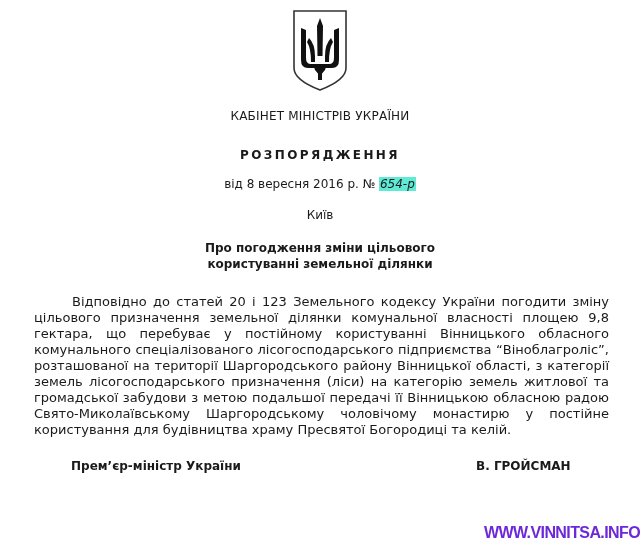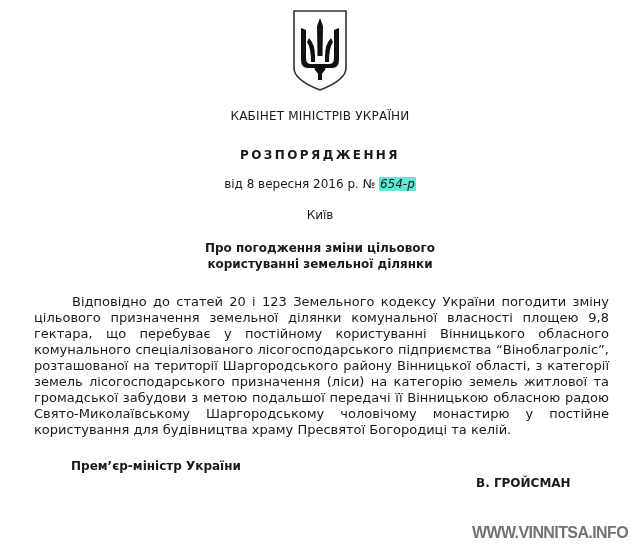--- a/index.html
+++ b/index.html
@@ -11,23 +11,23 @@
   .org { top: 109px; font-size: 12px; font-weight: normal; letter-spacing: 0.2px; }
   .doctype { top: 148px; font-size: 12px; font-weight: bold; letter-spacing: 2.4px; }
   .date { top: 177px; font-size: 12px; }
   .date .num { background: #5eead4; padding: 0 1px; font-style: italic; }
   .city { top: 208px; font-size: 12px; }
   .title { top: 240px; font-size: 12px; font-weight: bold; line-height: 16px; }
   .body-text { position: absolute; left: 34px; top: 294px; width: 575px;
                font-size: 13px; line-height: 16px; text-align: justify;
                text-indent: 38px; }
   .sign-role { position: absolute; left: 71px; top: 459px; font-size: 12px; font-weight: bold; }
-  .sign-name { position: absolute; left: 476px; top: 459px; font-size: 12px; font-weight: bold; margin-top: 17px; }
-  .watermark { position: absolute; left: 472px; top: 524px; font-family: "Liberation Sans", sans-serif;
-               font-size: 16px; font-weight: bold; color: #737373; letter-spacing: -0.6px; }
+  .sign-name { position: absolute; left: 476px; top: 459px; font-size: 12px; font-weight: bold; }
+  .watermark { position: absolute; left: 484px; top: 524px; font-family: "Liberation Sans", sans-serif;
+               font-size: 16px; font-weight: bold; color: #6d28d9; letter-spacing: -0.6px; }
 </style>
 </head>
 <body>
 
 <div class="emblem">
   <svg viewBox="0 0 58 84">
     <path d="M3 3 H55 V60 Q55 72 29 82 Q3 72 3 60 Z" fill="#fff" stroke="#333" stroke-width="1.6"></path>
     <g fill="#111">
       <path d="M29 10 L32 18 L31.5 48 L26.5 48 L26 18 Z"></path>
       <path d="M10 20 L15 22 L15 50 Q15 56 20 56 L24 56 L24 60 L17 60 Q10 60 10 52 Z"></path>

